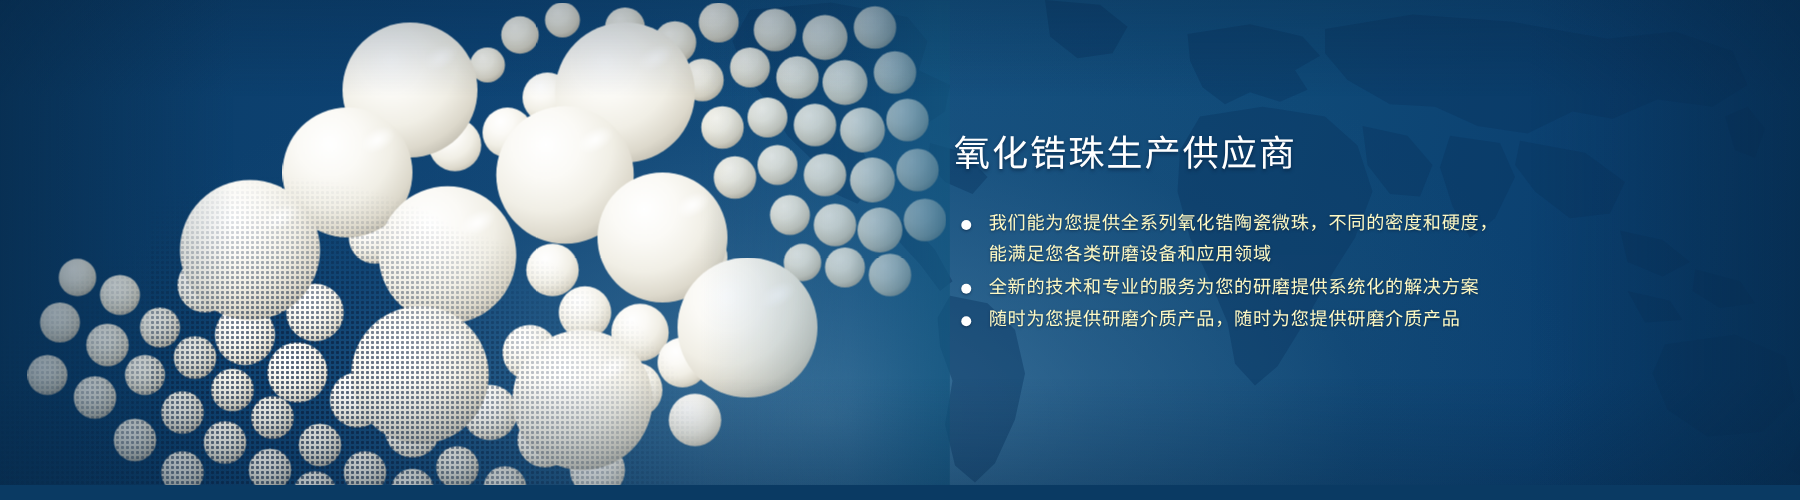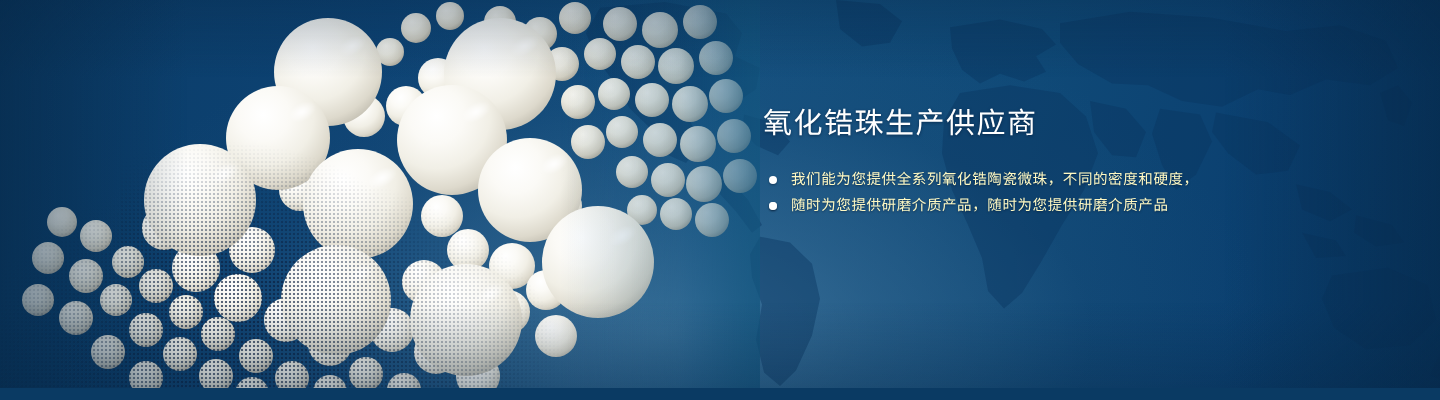--- a/index.html
+++ b/index.html
@@ -371,24 +371,26 @@
 
   <div class="content">
 
     <h1 class="headline">氧化锆珠生产供应商</h1>
 
     <ul class="bullets">
 
       <li class="bullet">
         <span class="dot"></span>
         <span>我们能为您提供全系列氧化锆陶瓷微珠，不同的密度和硬度，</span>
+        <span class="line2">能满足您各类研磨设备和应用领域</span>
       </li>
 
       <li class="bullet">
         <span class="dot"></span>
+        <span>全新的技术和专业的服务为您的研磨提供系统化的解决方案</span>
       </li>
 
       <li class="bullet">
         <span class="dot"></span>
         <span>随时为您提供研磨介质产品，随时为您提供研磨介质产品</span>
       </li>
 
     </ul>
   </div>
 

